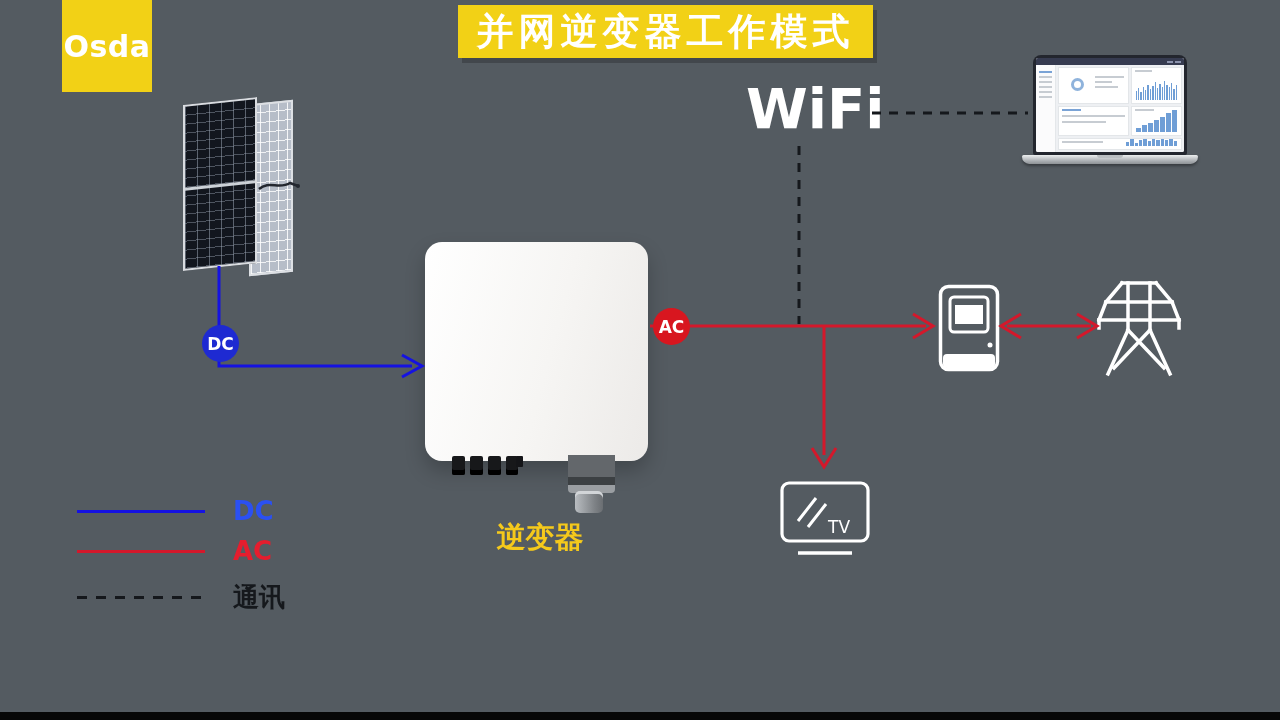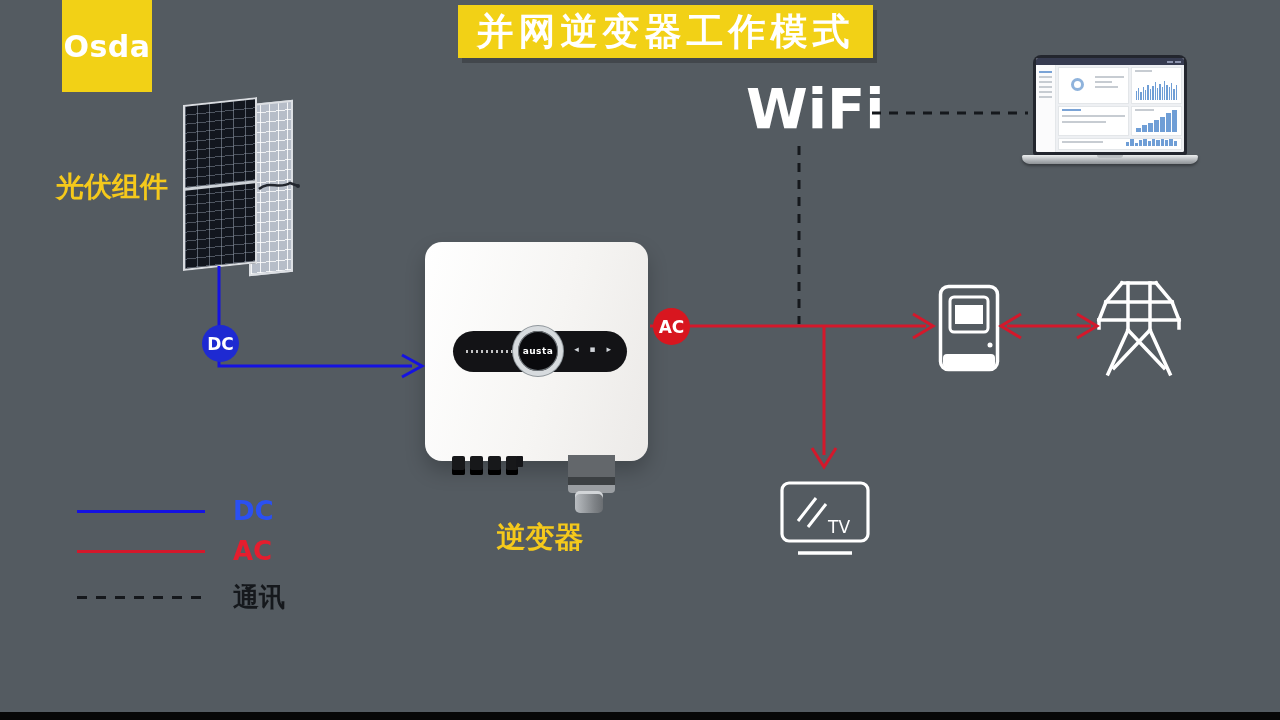--- a/index.html
+++ b/index.html
@@ -137,21 +137,20 @@
   </div>
 
   <div class="panel-back"></div>
   <div class="panel-front">
     <div class="mid"></div>
   </div>
   <svg class="panel-cable" width="46" height="20" viewBox="0 0 46 20">
     <path d="M3,13 C13,4 23,14 34,7 L42,10" stroke="#23272f" stroke-width="2.5" fill="none"></path>
     <circle cx="42" cy="10" r="2" fill="#23272f"></circle>
   </svg>
-  <div class="pv-label">光伏组件</div>
 
   <svg class="overlay">
 
     <polyline class="stroke-blue" points="219,266 219,366 412,366"></polyline>
     <polyline class="stroke-blue" points="402,355 422,366 402,377"></polyline>
 
     <line class="stroke-red" x1="650" y1="326" x2="926" y2="326"></line>
     <polyline class="stroke-red" points="913,314 933,326 913,338"></polyline>
 
     <line class="stroke-red" x1="824" y1="326" x2="824" y2="455"></line>
@@ -166,27 +165,20 @@
   </svg>
 
   <div class="badge dc-badge">
     <span>DC</span>
   </div>
   <div class="badge ac-badge">
     <span>AC</span>
   </div>
 
   <div class="inverter">
-    <div class="inv-pill">
-      <div class="inv-micro"></div>
-      <div class="inv-ring">
-        <span>austa</span>
-      </div>
-      <div class="inv-icons">◂ ▪ ▸</div>
-    </div>
     <div class="conn" style="left:27px"></div>
     <div class="conn" style="left:45px"></div>
     <div class="conn" style="left:63px"></div>
     <div class="conn" style="left:81px;width:12px"></div>
     <div class="conn-s"></div>
     <div class="ac-unit"></div>
     <div class="ac-cyl"></div>
   </div>
   <div class="inverter-label">逆变器</div>
 

